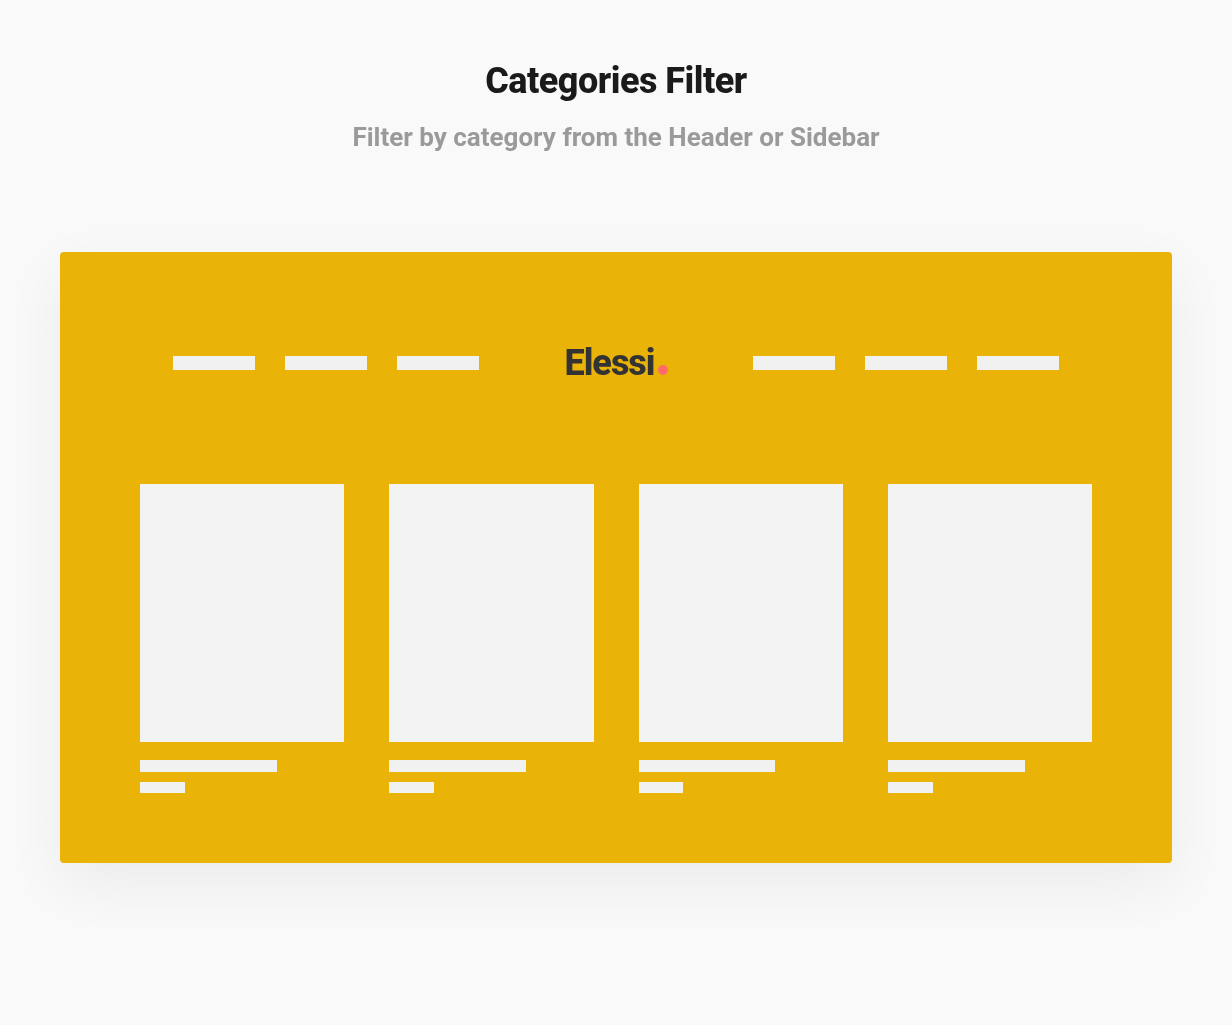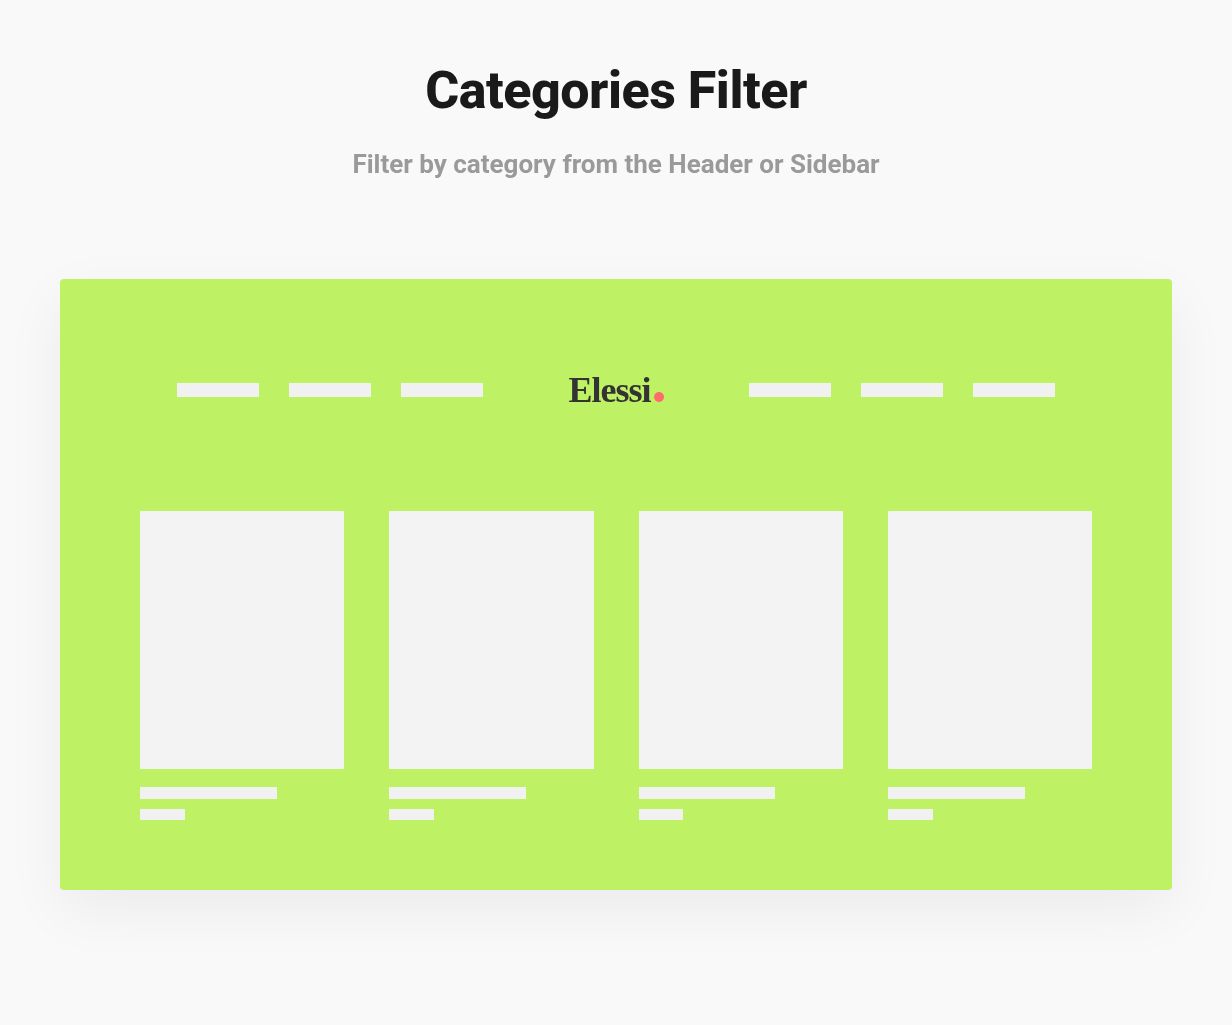--- a/index.html
+++ b/index.html
@@ -15,38 +15,37 @@
       overflow: hidden;
     }
     .page-container {
       padding-top: 60px;
     }
     .heading-section {
       text-align: center;
       margin-bottom: 100px;
     }
     .main-title {
-      font-size: 52px;
+      font-size: 36px;
       font-weight: 800;
       color: #1a1a1a;
       letter-spacing: -0.5px;
-      margin-bottom: 28px;
+      margin-bottom: 20px;
     }
     .subtitle {
       font-size: 26px;
       font-weight: 700;
       color: #9a9a9a;
     }
     .preview-card {
-      background: #bef264;
+      background: #eab308;
       margin: 0 60px;
       border-radius: 4px;
       box-shadow: 0 20px 60px rgba(0,0,0,0.06);
       padding: 90px 80px 70px 80px;
-      font-family: Liberation Serif, serif;
     }
     .header-row {
       display: flex;
       align-items: center;
       justify-content: center;
       gap: 30px;
       margin-bottom: 100px;
     }
     .nav-placeholder {
       width: 82px;

